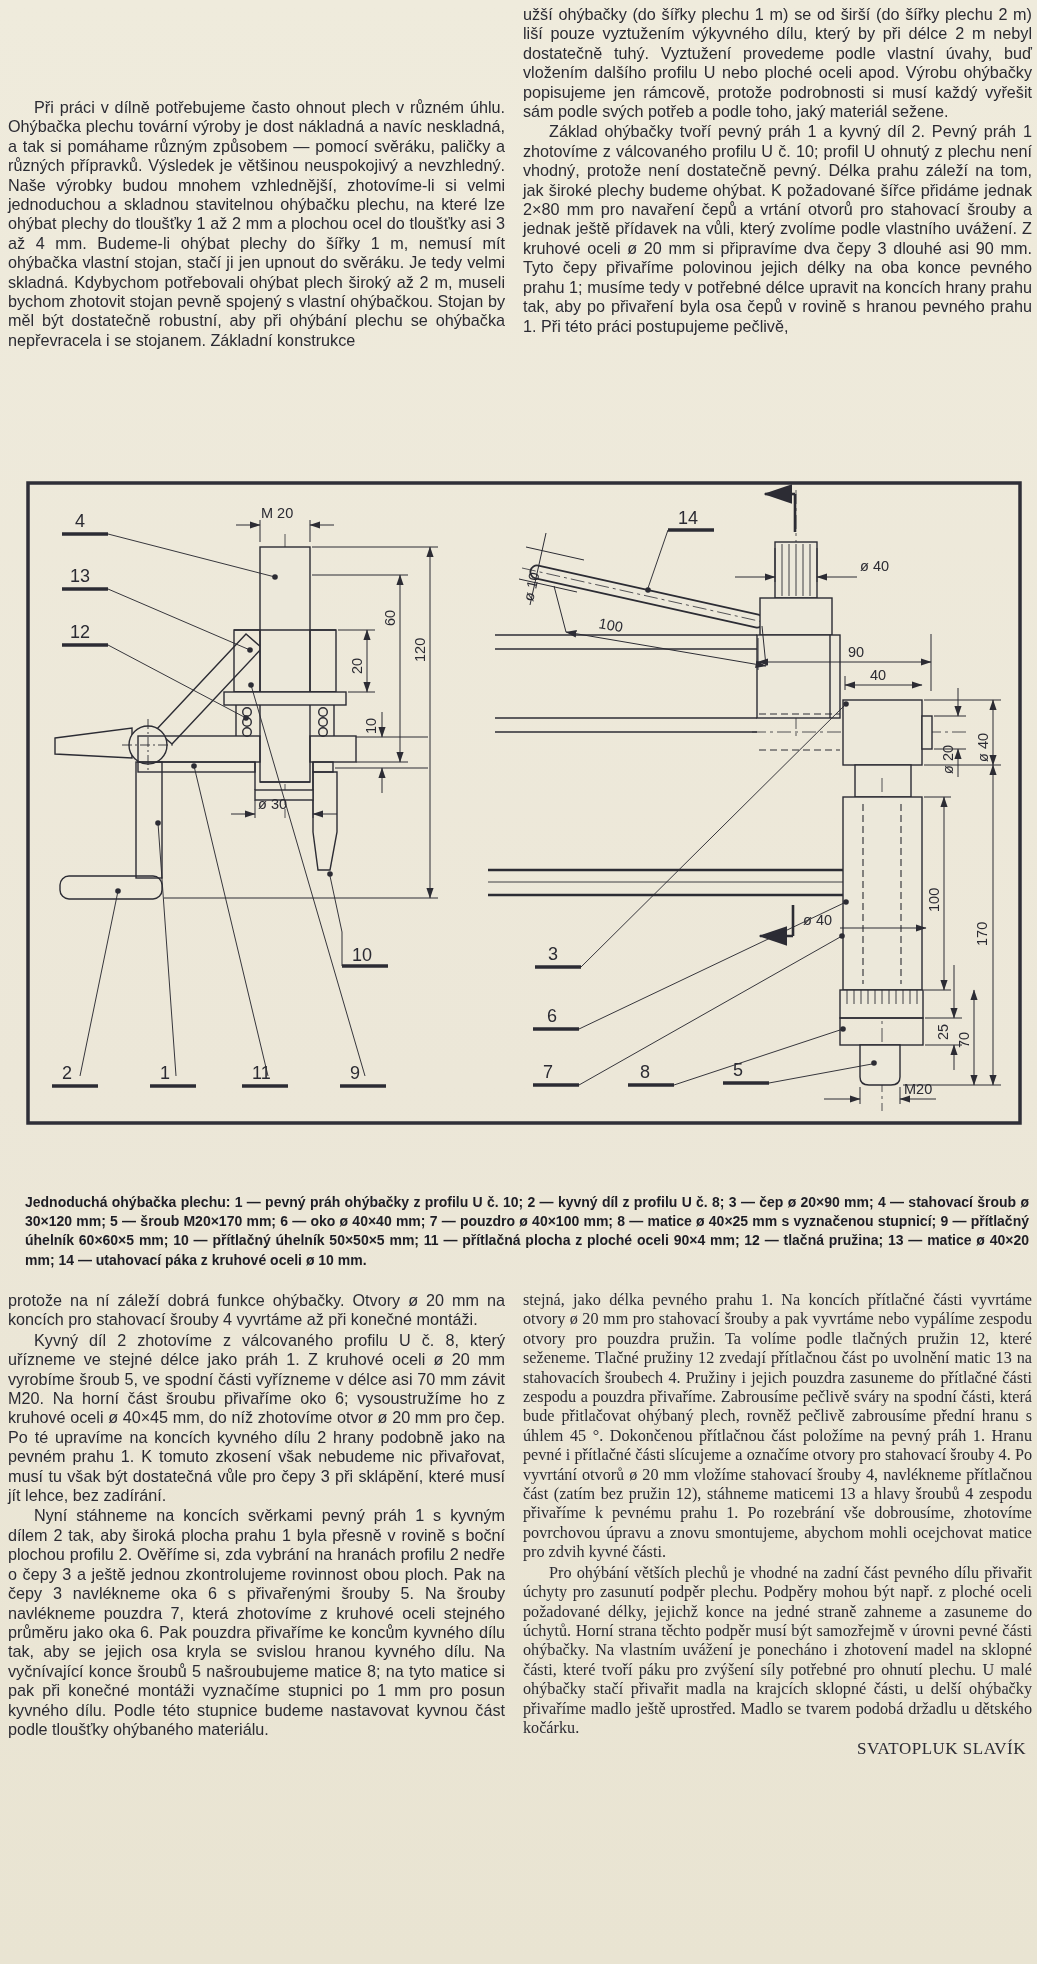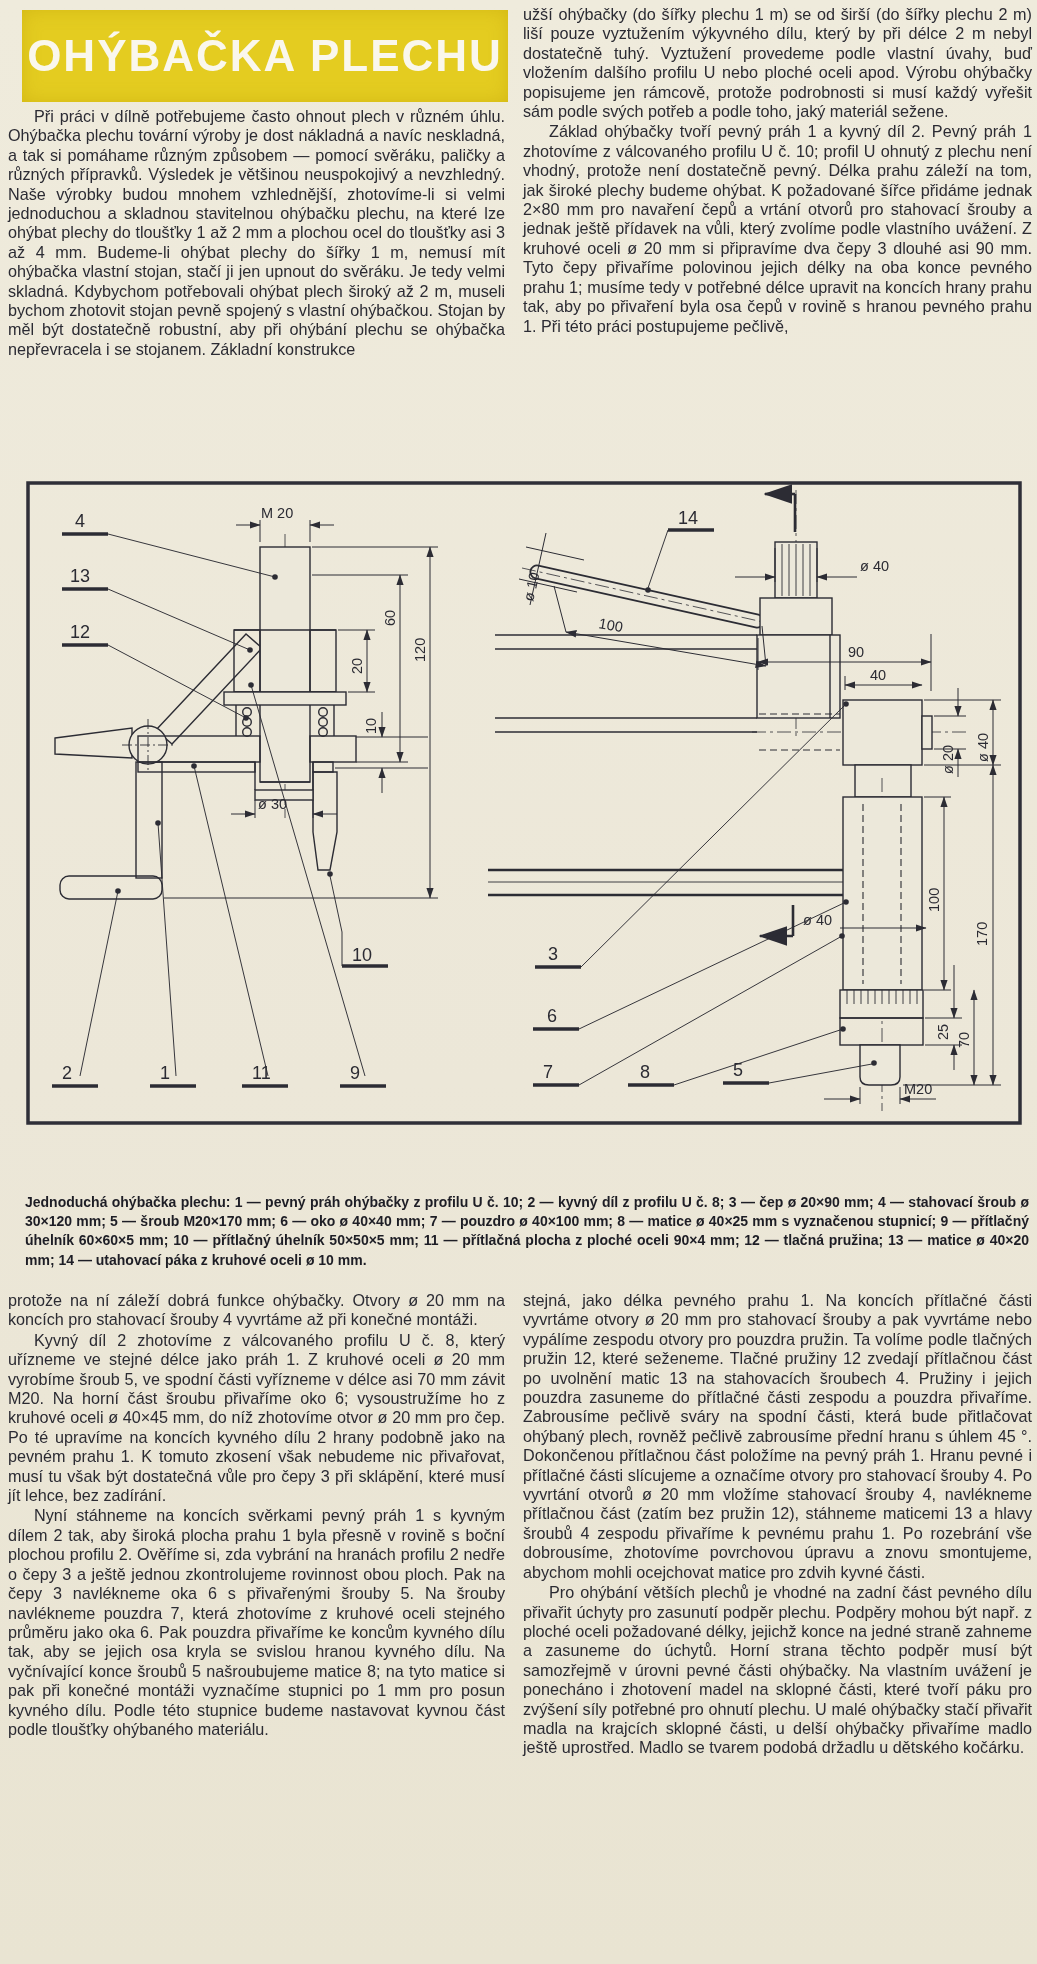--- a/index.html
+++ b/index.html
@@ -6,24 +6,24 @@
   .page{position:relative;width:1037px;height:1964px;margin:0 auto;
         background:linear-gradient(180deg,#efebdc 0%,#ece7d8 55%,#e9e4d2 100%);
         font-family:"Liberation Sans",sans-serif;color:#26262e;overflow:hidden;}
   .banner{position:absolute;left:22px;top:10px;width:486px;height:92px;
           background:#e4cc20;display:flex;align-items:center;justify-content:center;
           box-shadow:inset 0 0 18px rgba(180,150,0,.35);}
   .banner h1{margin:0;font-size:44px;font-weight:bold;color:#faf7ec;letter-spacing:2px;white-space:nowrap;}
   .col{position:absolute;text-align:justify;font-size:16.2px;line-height:19.4px;color:#2b2b33;}
   .col p{margin:0 0 1px 0;}
   .col p.ind{text-indent:26px;}
-  #col-tl{left:8px;top:107px;width:497px;}
+  #col-tl{left:8px;top:98px;width:497px;}
   #col-tr{left:523px;top:5px;width:509px;}
   #col-bl{left:8px;top:1291px;width:497px;}
-  #col-br{left:523px;top:1291px;width:509px;}
+  #col-br{left:523px;top:1291px;width:509px;font-family:Liberation Serif, serif;}
   .caption{position:absolute;left:25px;top:1179px;width:1004px;font-weight:bold;
            font-size:14px;line-height:19.2px;text-align:justify;color:#1d1d25;}
   .author{text-align:right;margin-top:3px;font-size:17px;letter-spacing:.5px;padding-right:6px;}
   svg{position:absolute;left:10px;top:478px;}
   svg .ln{stroke:#2c2c34;stroke-width:1.4;fill:none;}
   svg .thk{stroke:#2c2c34;stroke-width:2.6;fill:none;}
   svg .thin{stroke:#2c2c34;stroke-width:.9;fill:none;}
   svg .frame{stroke:#2f2f38;stroke-width:3.5;fill:none;}
   svg .cl{stroke:#2c2c34;stroke-width:.8;fill:none;stroke-dasharray:14 4 3 4;}
   svg .hid{stroke:#2c2c34;stroke-width:1.1;fill:none;stroke-dasharray:7 4;}
@@ -34,23 +34,20 @@
   svg text{fill:#2b2b33;font-family:"Liberation Sans",sans-serif;}
   svg text.d{font-size:14.5px;}
   svg text.pn{font-size:18px;font-weight:500;}
   svg .dot{fill:#2c2c34;stroke:none;}
 </style>
 </head>
 <body>
 
 <div class="page">
 
-  <div class="banner">
-    <h1>OHÝBAČKA PLECHU</h1>
-  </div>
 
   <div class="col" id="col-tl">
     <p class="ind">Při práci v dílně potřebujeme často ohnout plech v různém úhlu. Ohýbačka plechu tovární výroby je dost nákladná a navíc neskladná, a tak si pomáhame různým způsobem — pomocí svěráku, paličky a různých přípravků. Výsledek je většinou neuspokojivý a nevzhledný. Naše výrobky budou mnohem vzhlednější, zhotovíme-li si velmi jednoduchou a skladnou stavitelnou ohýbačku plechu, na které lze ohýbat plechy do tloušťky 1 až 2 mm a plochou ocel do tloušťky asi 3 až 4 mm. Budeme-li ohýbat plechy do šířky 1 m, nemusí mít ohýbačka vlastní stojan, stačí ji jen upnout do svěráku. Je tedy velmi skladná. Kdybychom potřebovali ohýbat plech široký až 2 m, museli bychom zhotovit stojan pevně spojený s vlastní ohýbačkou. Stojan by měl být dostatečně robustní, aby při ohýbání plechu se ohýbačka nepřevracela i se stojanem. Základní konstrukce</p>
   </div>
 
   <div class="col" id="col-tr">
     <p>užší ohýbačky (do šířky plechu 1 m) se od širší (do šířky plechu 2 m) liší pouze vyztužením výkyvného dílu, který by při délce 2 m nebyl dostatečně tuhý. Vyztužení provedeme podle vlastní úvahy, buď vložením dalšího profilu U nebo ploché oceli apod. Výrobu ohýbačky popisujeme jen rámcově, protože podrobnosti si musí každý vyřešit sám podle svých potřeb a podle toho, jaký materiál sežene.</p>
     <p class="ind">Základ ohýbačky tvoří pevný práh 1 a kyvný díl 2. Pevný práh 1 zhotovíme z válcovaného profilu U č. 10; profil U ohnutý z plechu není vhodný, protože není dostatečně pevný. Délka prahu záleží na tom, jak široké plechy budeme ohýbat. K požadované šířce přidáme jednak 2×80 mm pro navaření čepů a vrtání otvorů pro stahovací šrouby a jednak ještě přídavek na vůli, který zvolíme podle vlastního uvážení. Z kruhové oceli ø 20 mm si připravíme dva čepy 3 dlouhé asi 90 mm. Tyto čepy přivaříme polovinou jejich délky na oba konce pevného prahu 1; musíme tedy v potřebné délce upravit na koncích hrany prahu tak, aby po přivaření byla osa čepů v rovině s hranou pevného prahu 1. Při této práci postupujeme pečlivě,</p>
   </div>
 
@@ -349,15 +346,16 @@
 
   <div class="col" id="col-bl">
     <p>protože na ní záleží dobrá funkce ohýbačky. Otvory ø 20 mm na koncích pro stahovací šrouby 4 vyvrtáme až při konečné montáži.</p>
     <p class="ind">Kyvný díl 2 zhotovíme z válcovaného profilu U č. 8, který uřízneme ve stejné délce jako práh 1. Z kruhové oceli ø 20 mm vyrobíme šroub 5, ve spodní části vyřízneme v délce asi 70 mm závit M20. Na horní část šroubu přivaříme oko 6; vysoustružíme ho z kruhové oceli ø 40×45 mm, do níž zhotovíme otvor ø 20 mm pro čep. Po té upravíme na koncích kyvného dílu 2 hrany podobně jako na pevném prahu 1. K tomuto zkosení však nebudeme nic přivařovat, musí tu však být dostatečná vůle pro čepy 3 při sklápění, které musí jít lehce, bez zadírání.</p>
     <p class="ind">Nyní stáhneme na koncích svěrkami pevný práh 1 s kyvným dílem 2 tak, aby široká plocha prahu 1 byla přesně v rovině s boční plochou profilu 2. Ověříme si, zda vybrání na hranách profilu 2 nedře o čepy 3 a ještě jednou zkontrolujeme rovinnost obou ploch. Pak na čepy 3 navlékneme oka 6 s přivařenými šrouby 5. Na šrouby navlékneme pouzdra 7, která zhotovíme z kruhové oceli stejného průměru jako oka 6. Pak pouzdra přivaříme ke koncům kyvného dílu tak, aby se jejich osa kryla se svislou hranou kyvného dílu. Na vyčnívající konce šroubů 5 našroubujeme matice 8; na tyto matice si pak při konečné montáži vyznačíme stupnici po 1 mm pro posun kyvného dílu. Podle této stupnice budeme nastavovat kyvnou část podle tloušťky ohýbaného materiálu.</p>
   </div>
 
   <div class="col" id="col-br">
     <p>stejná, jako délka pevného prahu 1. Na koncích přítlačné části vyvrtáme otvory ø 20 mm pro stahovací šrouby a pak vyvrtáme nebo vypálíme zespodu otvory pro pouzdra pružin. Ta volíme podle tlačných pružin 12, které seženeme. Tlačné pružiny 12 zvedají přítlačnou část po uvolnění matic 13 na stahovacích šroubech 4. Pružiny i jejich pouzdra zasuneme do přítlačné části zespodu a pouzdra přivaříme. Zabrousíme pečlivě sváry na spodní části, která bude přitlačovat ohýbaný plech, rovněž pečlivě zabrousíme přední hranu s úhlem 45 °. Dokončenou přítlačnou část položíme na pevný práh 1. Hranu pevné i přítlačné části slícujeme a označíme otvory pro stahovací šrouby 4. Po vyvrtání otvorů ø 20 mm vložíme stahovací šrouby 4, navlékneme přítlačnou část (zatím bez pružin 12), stáhneme maticemi 13 a hlavy šroubů 4 zespodu přivaříme k pevnému prahu 1. Po rozebrání vše dobrousíme, zhotovíme povrchovou úpravu a znovu smontujeme, abychom mohli ocejchovat matice pro zdvih kyvné části.</p>
     <p class="ind">Pro ohýbání větších plechů je vhodné na zadní část pevného dílu přivařit úchyty pro zasunutí podpěr plechu. Podpěry mohou být např. z ploché oceli požadované délky, jejichž konce na jedné straně zahneme a zasuneme do úchytů. Horní strana těchto podpěr musí být samozřejmě v úrovni pevné části ohýbačky. Na vlastním uvážení je ponecháno i zhotovení madel na sklopné části, které tvoří páku pro zvýšení síly potřebné pro ohnutí plechu. U malé ohýbačky stačí přivařit madla na krajcích sklopné části, u delší ohýbačky přivaříme madlo ještě uprostřed. Madlo se tvarem podobá držadlu u dětského kočárku.</p>
+    <p class="author">SVATOPLUK SLAVÍK</p>
   </div>
 
 </div>
 
 </body></html>

